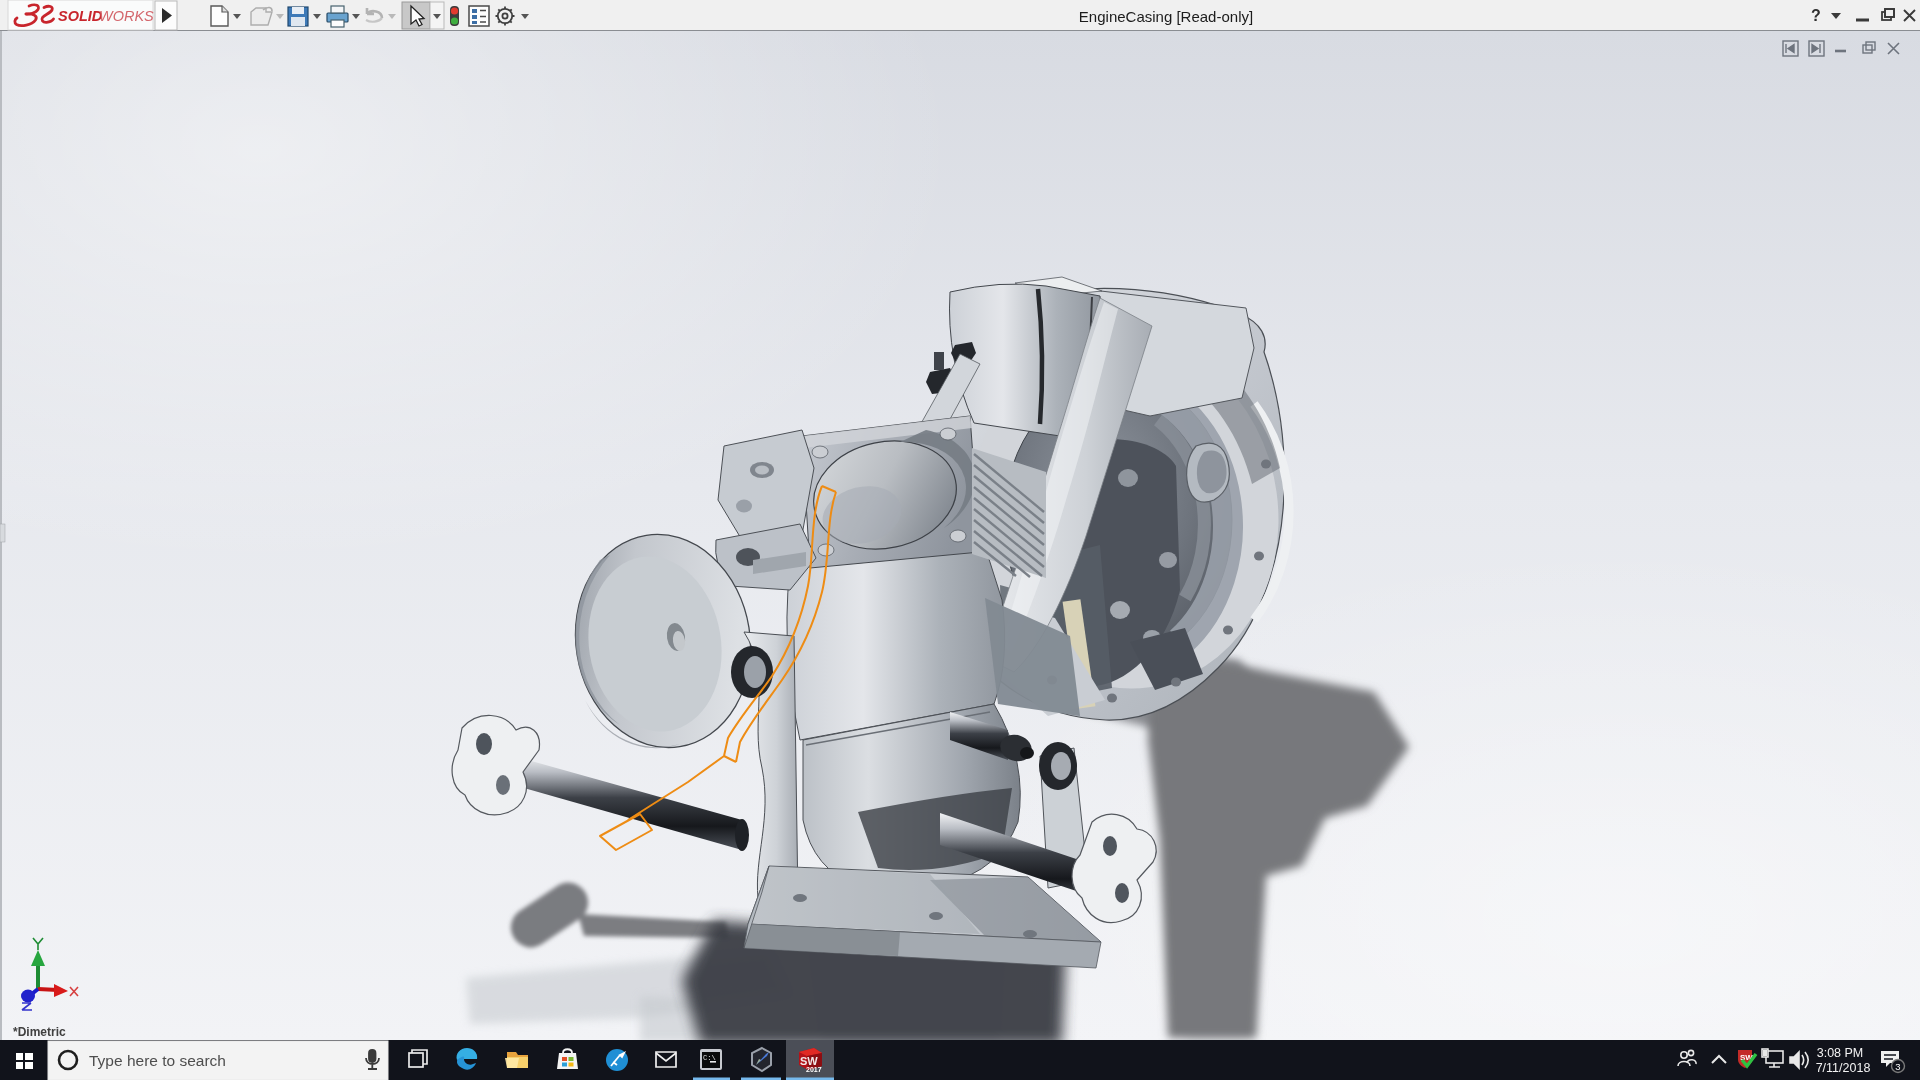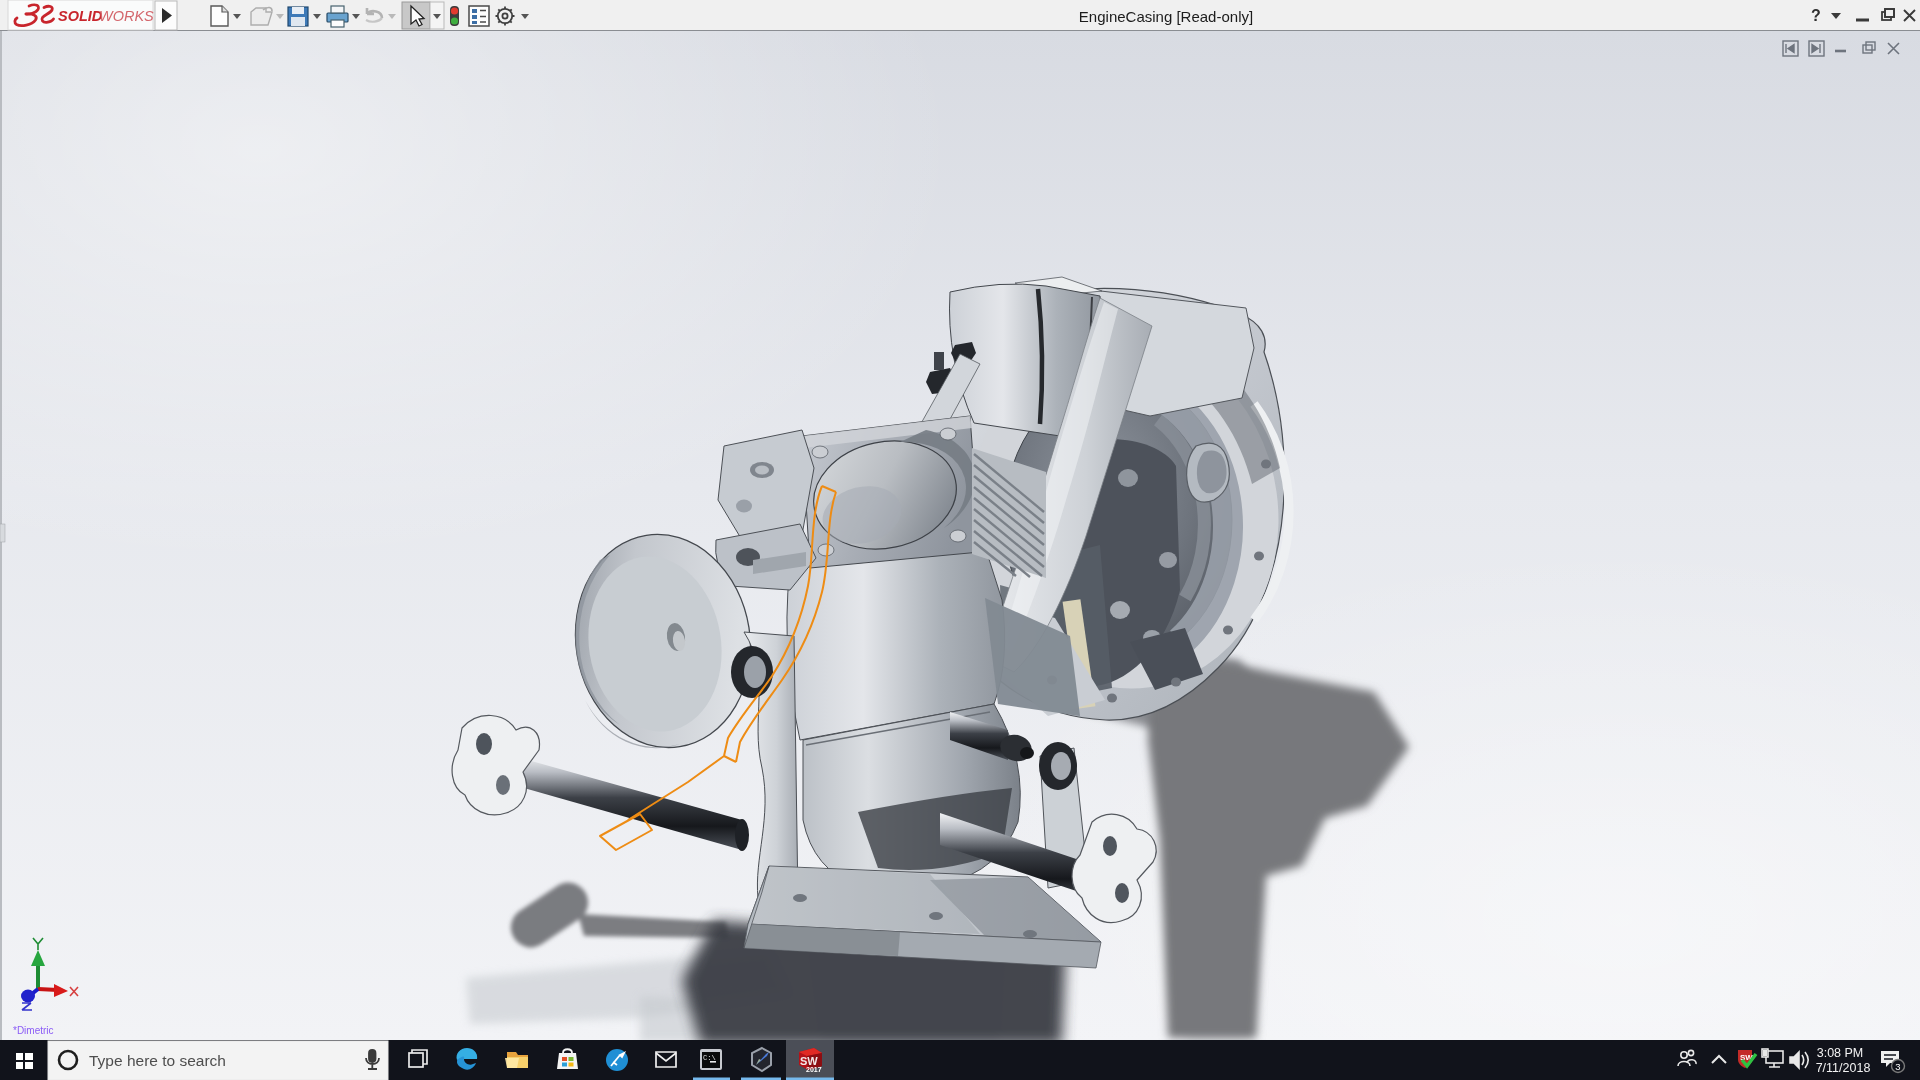--- a/index.html
+++ b/index.html
@@ -5,21 +5,21 @@
   html,body{margin:0;padding:0;width:1920px;height:1080px;overflow:hidden;
     font-family:"Liberation Sans",sans-serif;background:#e8eaee;}
   *{box-sizing:border-box;}
   #titlebar{position:absolute;left:0;top:0;width:1920px;height:31px;
     background:#f0f0f0;border-bottom:1px solid #8a8d92;}
   #title{position:absolute;left:1166px;top:8px;transform:translateX(-50%);
     font-size:15px;color:#1c1c1c;white-space:nowrap;}
   #viewport{position:absolute;left:0;top:31px;width:1920px;height:1009px;overflow:hidden;}
   #taskbar{position:absolute;left:0;top:1040px;width:1920px;height:40px;background:#101119;}
   svg{display:block;}
-  #dimetric{position:absolute;left:13px;top:1025px;font-size:10px;font-weight:normal;color:#8b5cf6;}
+  #dimetric{position:absolute;left:13px;top:1025px;font-size:12px;font-weight:bold;color:#404040;}
 </style>
 </head>
 <body>
 
 <div id="viewport">
 <svg width="1920" height="1009" viewBox="0 31 1920 1009">
 <defs>
   <linearGradient id="bgv" x1="0" y1="0" x2="0" y2="1">
     <stop offset="0" stop-color="#d8dbe2"></stop>
     <stop offset="0.45" stop-color="#e7e9ee"></stop>

